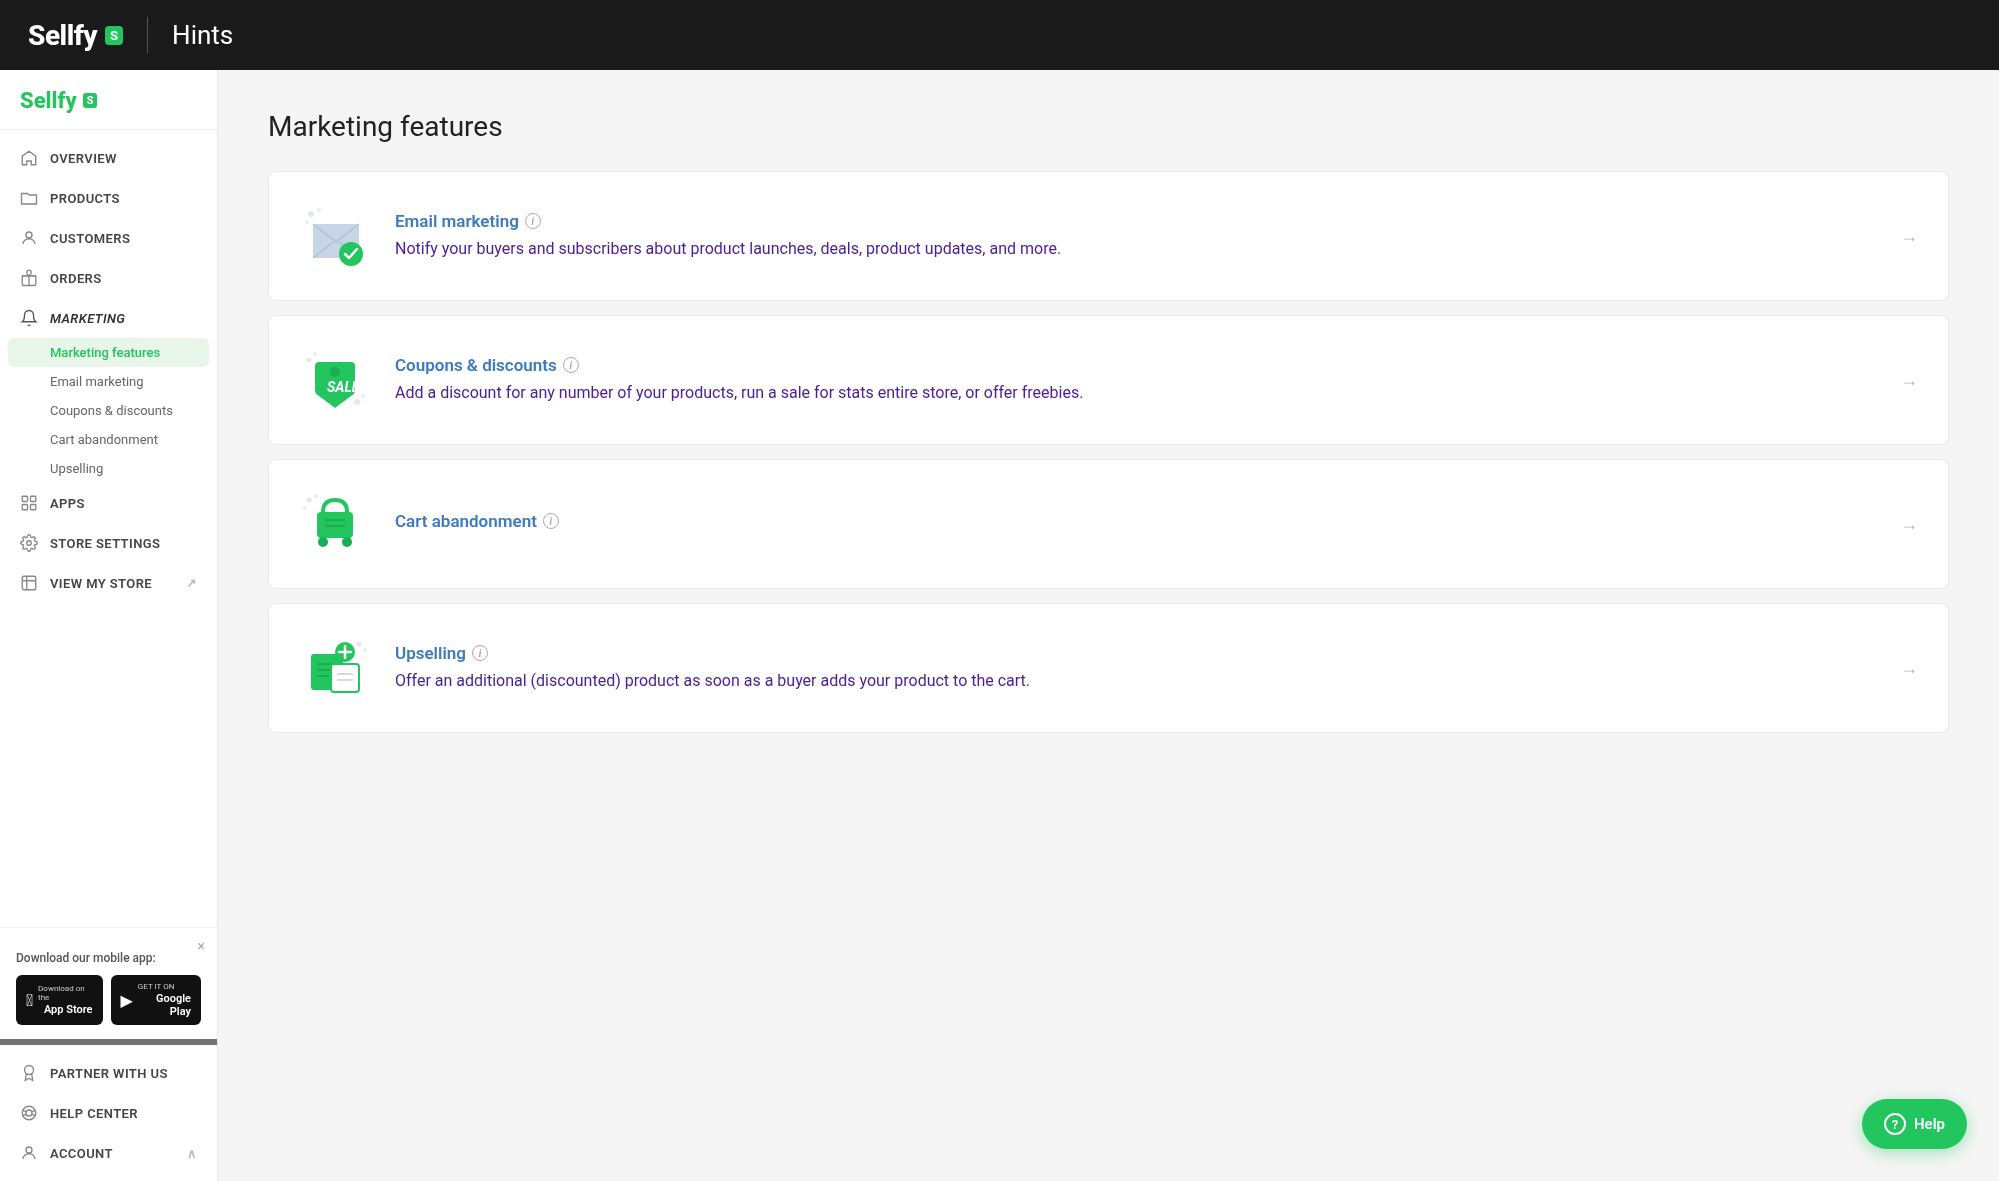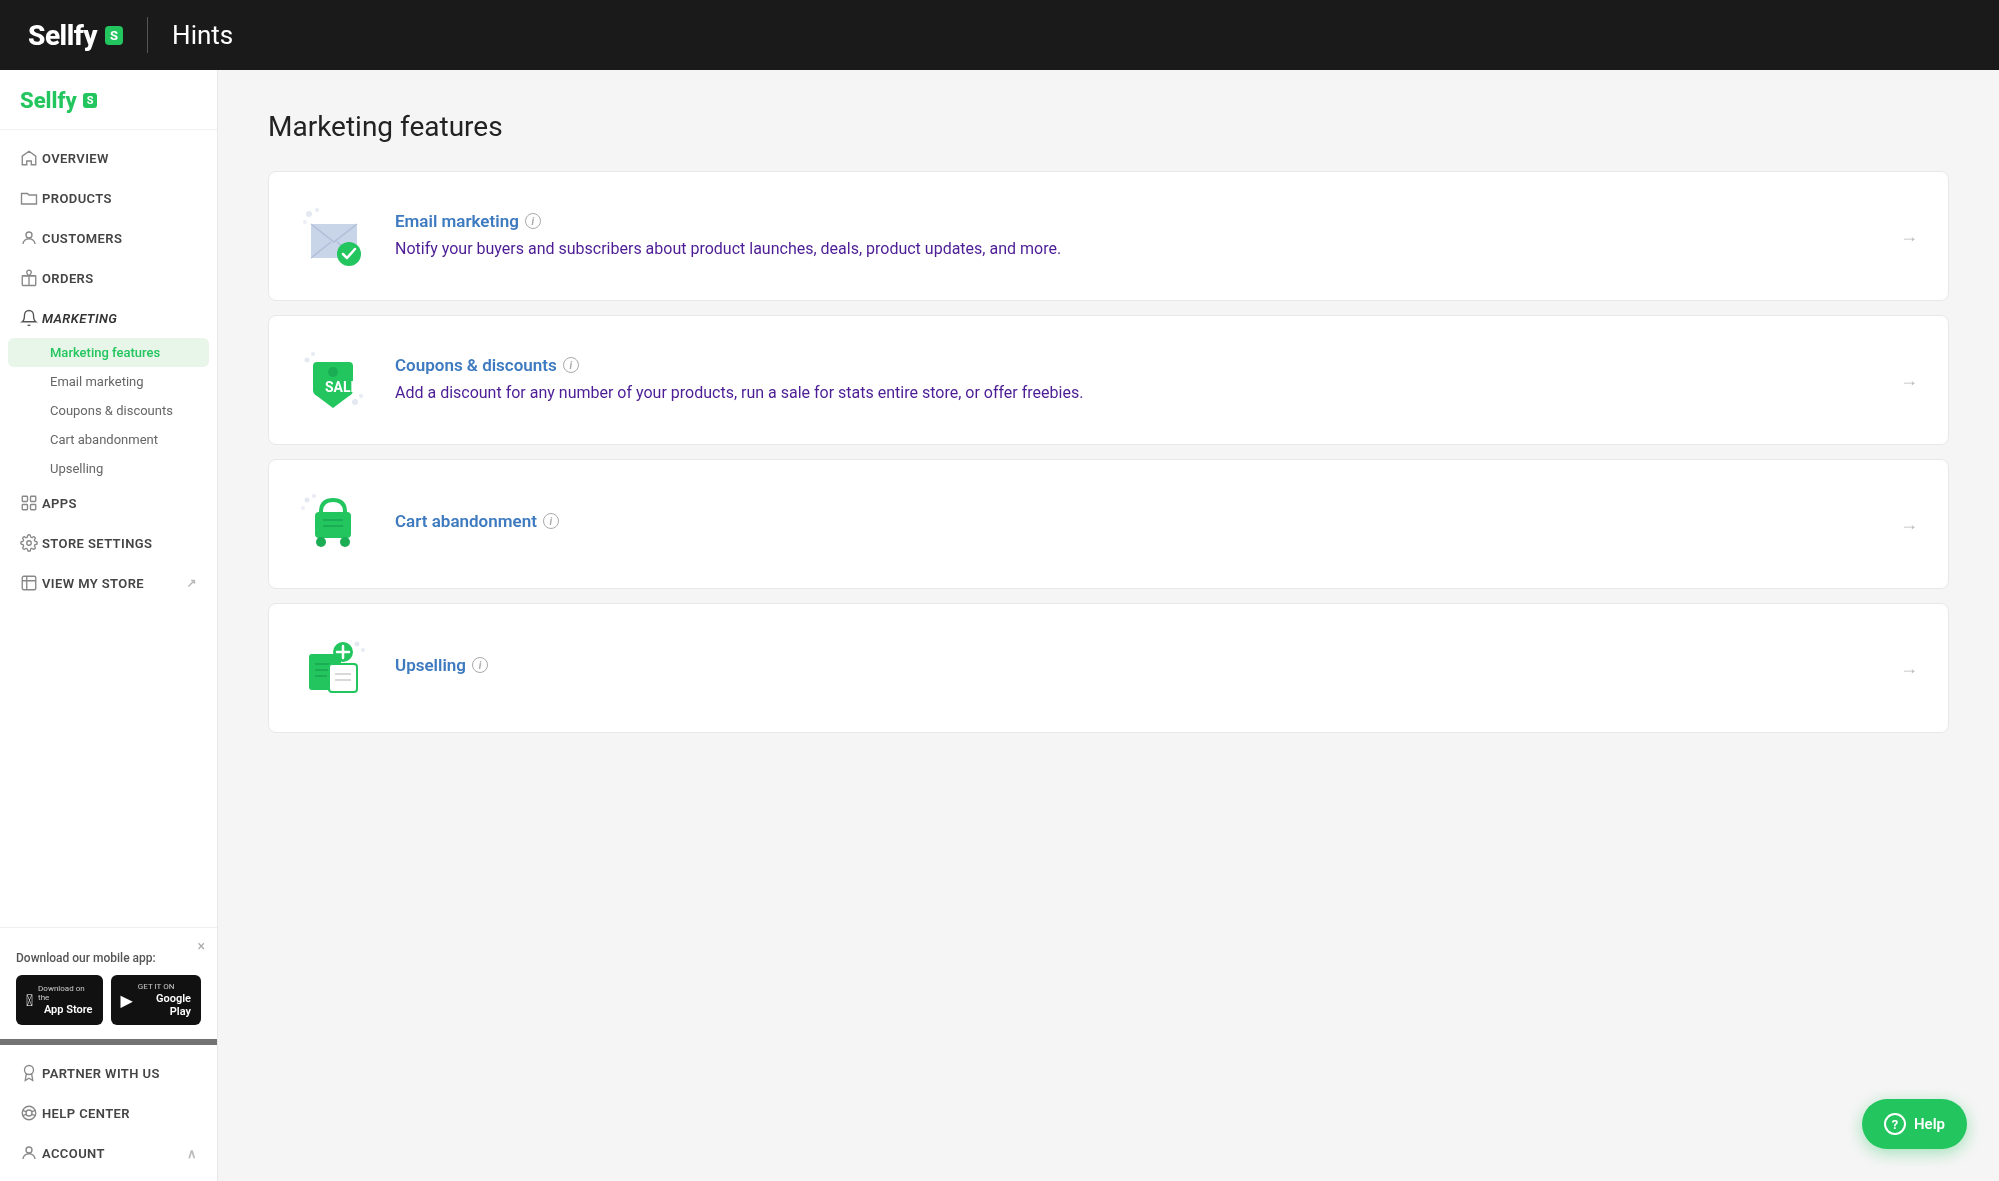--- a/index.html
+++ b/index.html
@@ -85,21 +85,21 @@
       padding: 1px 4px;
     }
 
     .sidebar-nav {
       flex: 1;
       padding: 8px 0;
     }
     .nav-item {
       display: flex;
       align-items: center;
-      gap: 4px;
+      gap: 12px;
       padding: 11px 20px;
       cursor: pointer;
       color: #444;
       font-size: 13px;
       font-weight: 600;
       letter-spacing: 0.4px;
       text-transform: uppercase;
       transition: background 0.15s;
     }
     .nav-item.active { color: #333; font-style: italic; }
@@ -206,20 +206,22 @@
       gap: 24px;
       cursor: pointer;
       transition: box-shadow 0.15s;
     }
     .feature-card-icon {
       width: 72px;
       height: 72px;
       flex-shrink: 0;
       display: flex;
       align-items: center;
+      justify-content: center;
+      font-style: italic;
     }
     .feature-card-content { flex: 1; }
     .feature-card-title {
       color: #3d7abf;
       font-size: 17px;
       font-weight: 600;
       margin-bottom: 6px;
       display: flex;
       align-items: center;
       gap: 6px;
@@ -566,20 +568,21 @@
           <circle cx="44" cy="18" r="10" fill="#22c55e"></circle>
           <line x1="44" y1="12" x2="44" y2="24" stroke="#fff" stroke-width="2.5" stroke-linecap="round"></line>
           <line x1="38" y1="18" x2="50" y2="18" stroke="#fff" stroke-width="2.5" stroke-linecap="round"></line>
         </svg>
       </div>
       <div class="feature-card-content">
         <div class="feature-card-title">
           <span>Upselling</span>
           <span class="info-icon">i</span>
         </div>
+        <div class="feature-card-desc">Offer an additional (discounted) product as soon as a buyer adds your product to the cart.</div>
       </div>
       <div class="feature-card-arrow">→</div>
     </div>
   </main>
 </div>
 
 <div class="help-btn">
   <div class="help-btn-icon">?</div>
   <span>Help</span>
 </div>

